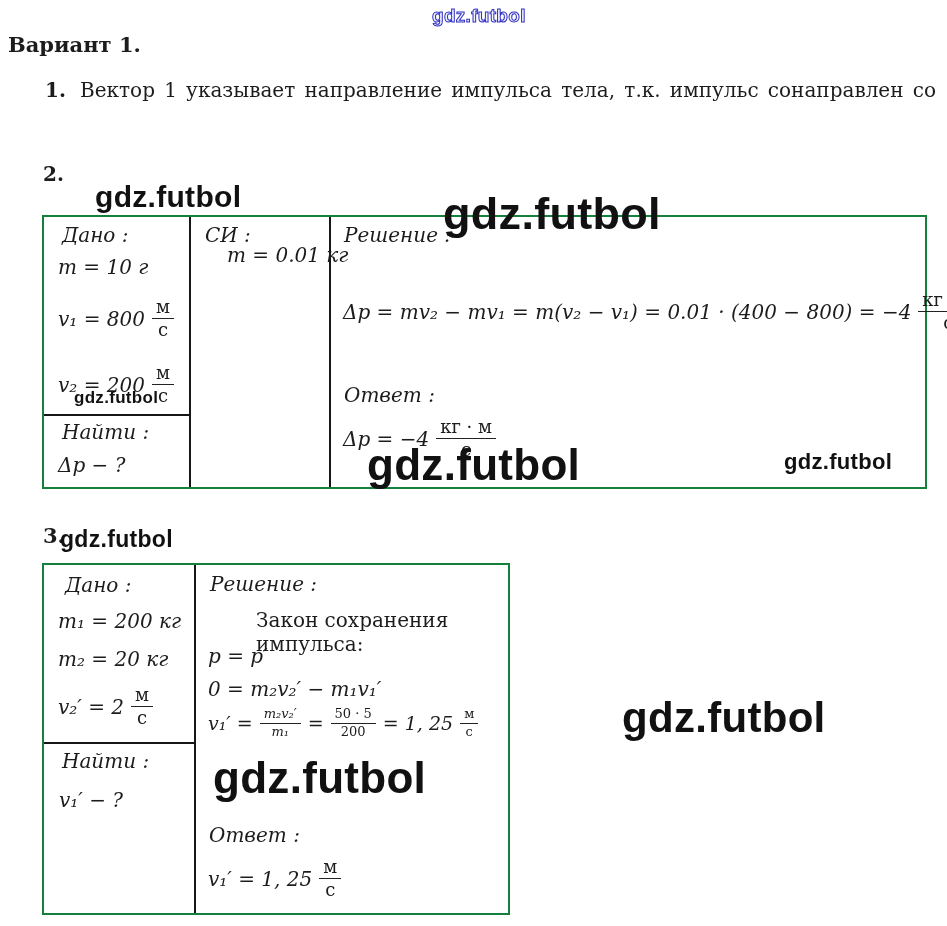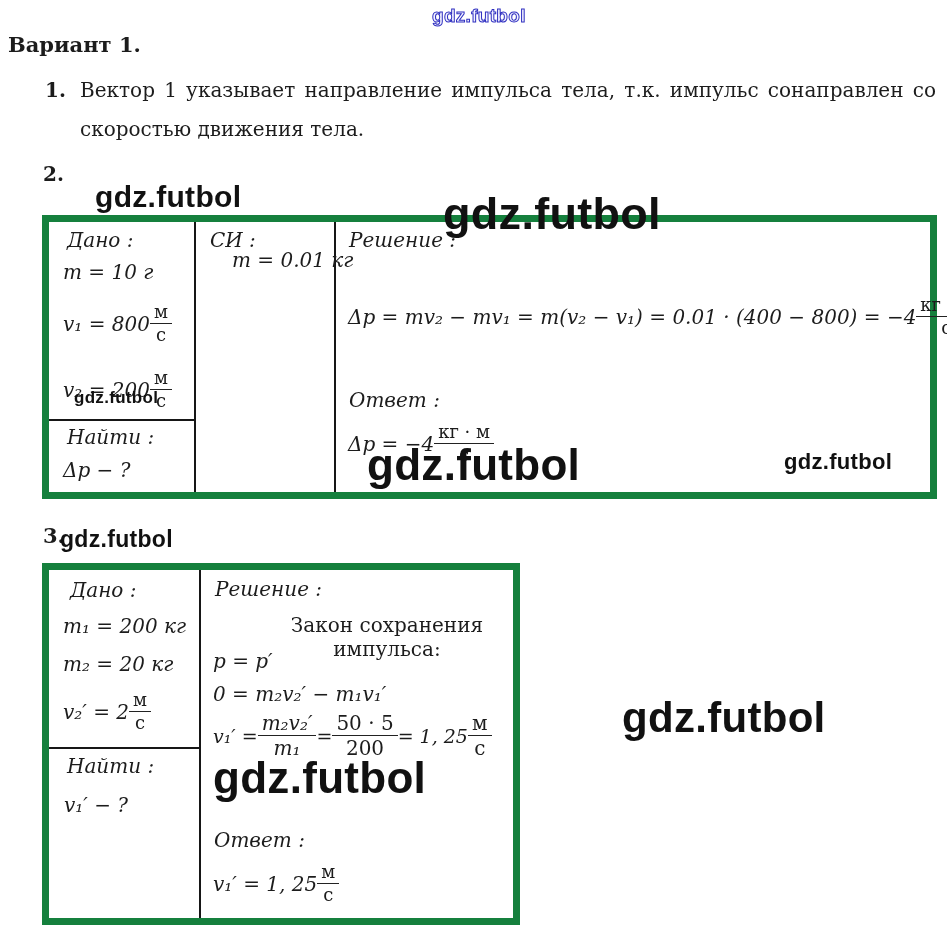--- a/index.html
+++ b/index.html
@@ -7,30 +7,30 @@
     position:relative;width:947px;height:926px;background:#ffffff;
     font-family:"DejaVu Serif","Liberation Serif",serif;color:#1c1c1c;overflow:hidden;
   }
   .abs{position:absolute;}
   .bold{font-weight:bold;}
   .it{font-style:italic;}
   .txt{font-size:20px;}
   .label{font-style:italic;font-size:20px;}
   .num-mark{font-size:20px;font-weight:bold;}
   
-  .tbl{position:absolute;border:7px solid #15803d;background:transparent;text-align:center;}
+  .tbl{position:absolute;border:2px solid #15803d;background:transparent;}
   .vline{position:absolute;top:0;bottom:0;width:2px;background:#161616;}
   .hline{position:absolute;height:2px;background:#161616;}
   
-  .eqrow{position:absolute;display:flex;align-items:center;gap:0;white-space:nowrap;}
+  .eqrow{position:absolute;display:flex;align-items:center;gap:7px;white-space:nowrap;}
   .eq{font-size:20px;}
   .frac{display:inline-flex;flex-direction:column;align-items:center;font-size:18px;line-height:1.12;}
   .frac .fnum{border-bottom:1.6px solid #222;padding:0 4px 1px;}
   .frac .fden{padding-top:1px;}
-  .frac.small{font-size:20px;}
+  .frac.small{font-size:13px;}
   
   .wm{
     position:absolute;font-family:"Liberation Sans","DejaVu Sans",sans-serif;
     font-weight:bold;color:#111;z-index:5;letter-spacing:0.3px;line-height:1;
   }
   .wm-top{
     font-size:19px;color:#2e2ec0;
     -webkit-text-fill-color:#f2f2ff;-webkit-text-stroke:1px #2e2ec0;
   }
   
@@ -40,21 +40,20 @@
 <body>
 
 <div class="page">
 
   <div class="wm wm-top abs" style="left:432px;top:6px;">gdz.futbol</div>
 
   <div class="abs bold" style="left:8px;top:32px;font-size:21px;">Вариант 1.</div>
 
   <div class="abs num-mark" style="left:45px;top:78px;">1.</div>
   <div class="abs txt just" style="left:80px;top:78px;width:856px;">Вектор 1 указывает направление импульса тела, т.к. импульс сонаправлен со</div>
-  <div class="abs txt" style="left:80px;top:117px;">скоростью движения тела.</div>
 
   <div class="abs num-mark" style="left:43px;top:162px;">2.</div>
   <div class="wm" style="left:95px;top:182px;font-size:30px;">gdz.futbol</div>
   <div class="wm" style="left:443px;top:191px;font-size:45px;">gdz.futbol</div>
 
   <div class="tbl" style="left:42px;top:215px;width:881px;height:270px;">
     <div class="vline" style="left:145px;"></div>
     <div class="vline" style="left:285px;"></div>
     <div class="hline" style="left:0;top:197px;width:146px;"></div>
 

